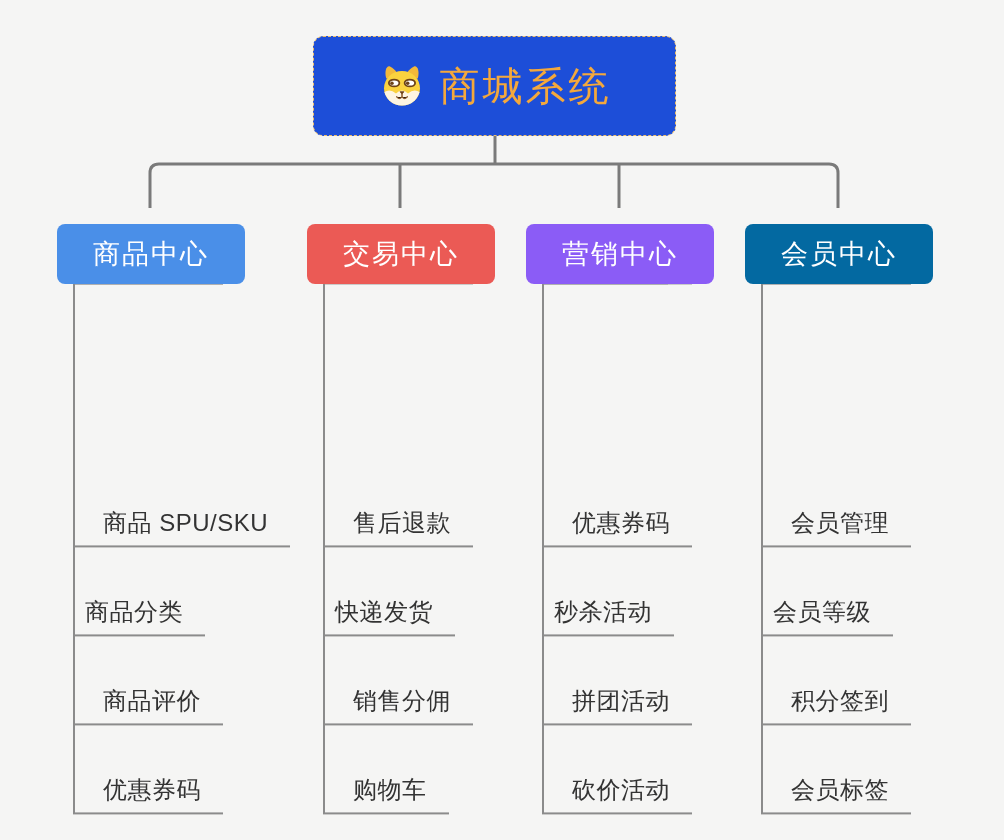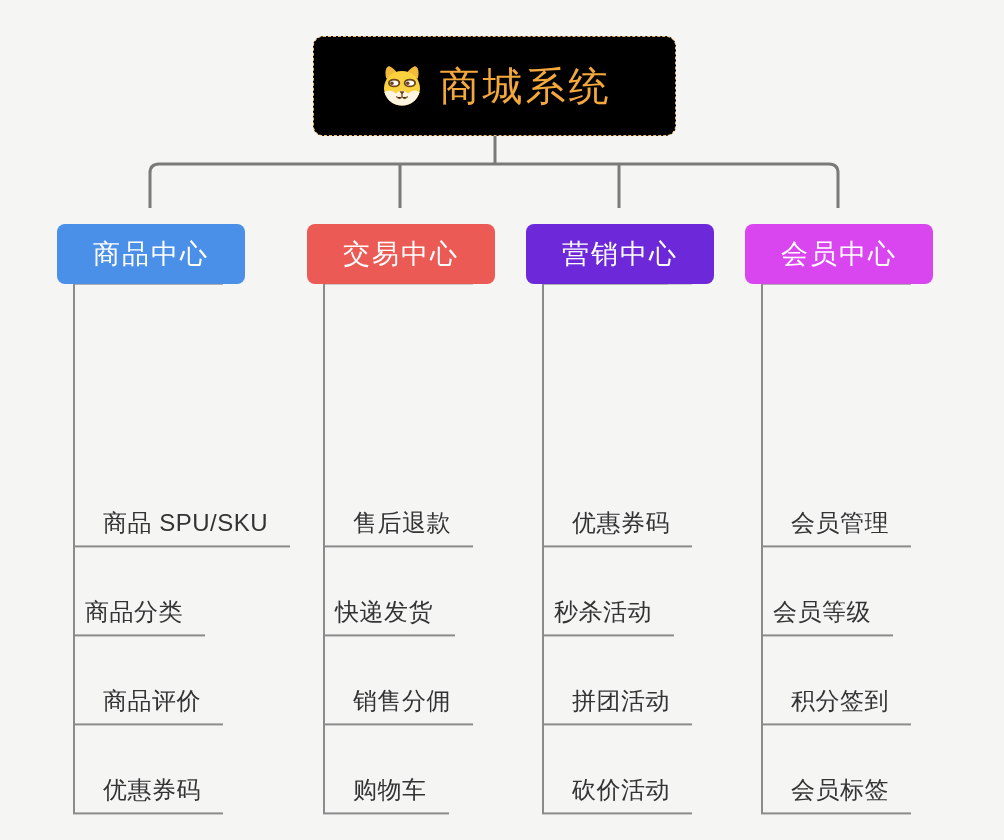--- a/index.html
+++ b/index.html
@@ -17,21 +17,21 @@
     position:relative;width:1004px;height:840px;overflow:hidden;
     background:var(--canvas-bg);
   }
   .connector-svg{
     position:absolute;left:0;top:0;width:1004px;height:840px;
     color:var(--connector);
   }
   
   .root-node{
     position:absolute;left:313px;top:36px;width:363px;height:100px;
-    background:#000000;border:1px dashed var(--root-border);border-radius:10px;
+    background:#1d4ed8;border:1px dashed var(--root-border);border-radius:10px;
     display:flex;align-items:center;justify-content:center;gap:14px;
     cursor:default;
   }
   .root-label{
     font-size:40px;letter-spacing:3px;color:var(--root-text);
     white-space:nowrap;
   }
   .dog-icon{width:48px;height:48px;flex:0 0 auto;}
   
   .column{position:absolute;top:224px;width:250px;height:620px;}
@@ -114,32 +114,32 @@
     <div class="branch-node" style="background-color: rgb(235, 90, 85);">交易中心</div>
     <div class="branch-line"></div>
     <div class="leaf">售后退款</div>
     <div class="leaf">快递发货</div>
     <div class="leaf">销售分佣</div>
     <div class="leaf">购物车</div>
     <div class="leaf">销售分佣</div>
   </div>
 
   <div class="column col-3">
-    <div class="branch-node" style="background-color: #6d28d9;">营销中心</div>
+    <div class="branch-node" style="background-color: #8b5cf6;">营销中心</div>
     <div class="branch-line"></div>
     <div class="leaf">优惠券码</div>
     <div class="leaf">秒杀活动</div>
     <div class="leaf">拼团活动</div>
     <div class="leaf">砍价活动</div>
     <div class="leaf">限时折扣</div>
     <div class="leaf">满减送</div>
   </div>
 
   <div class="column col-4">
-    <div class="branch-node" style="background-color: #d946ef; font-family: Liberation Mono, monospace;">会员中心</div>
+    <div class="branch-node" style="background-color: #0369a1; font-family: Liberation Mono, monospace;">会员中心</div>
     <div class="branch-line"></div>
     <div class="leaf">会员管理</div>
     <div class="leaf">会员等级</div>
     <div class="leaf">积分签到</div>
     <div class="leaf">会员标签</div>
     <div class="leaf">会员分组</div>
     <div class="leaf">收货地址</div>
   </div>
 
 </div>

